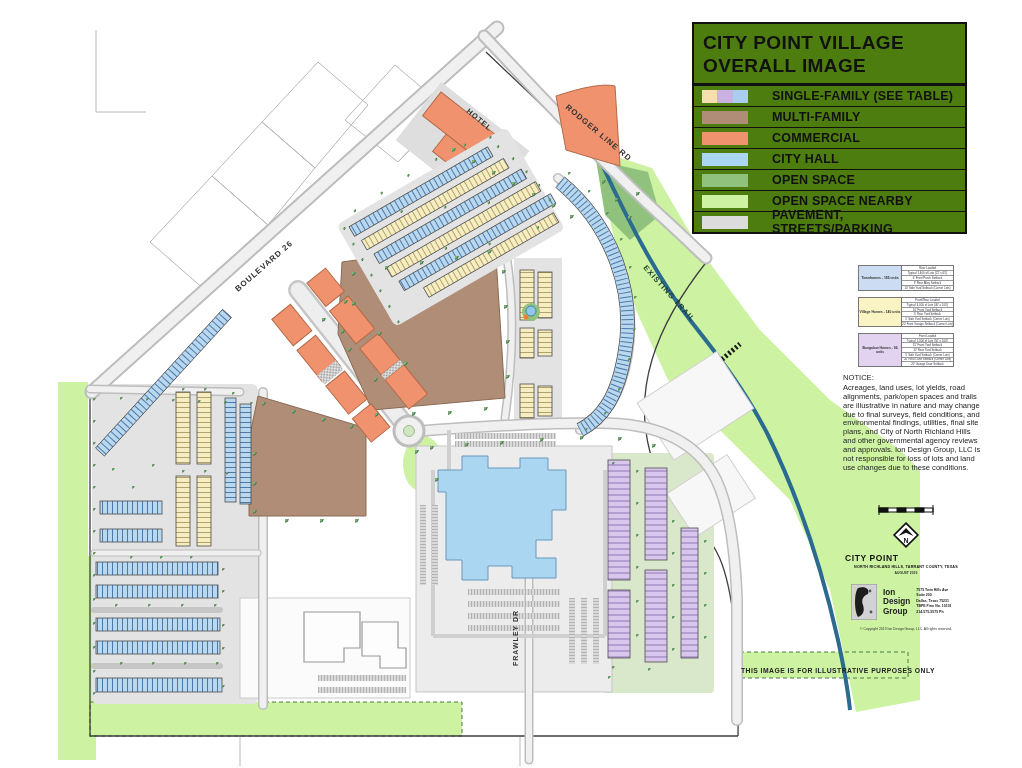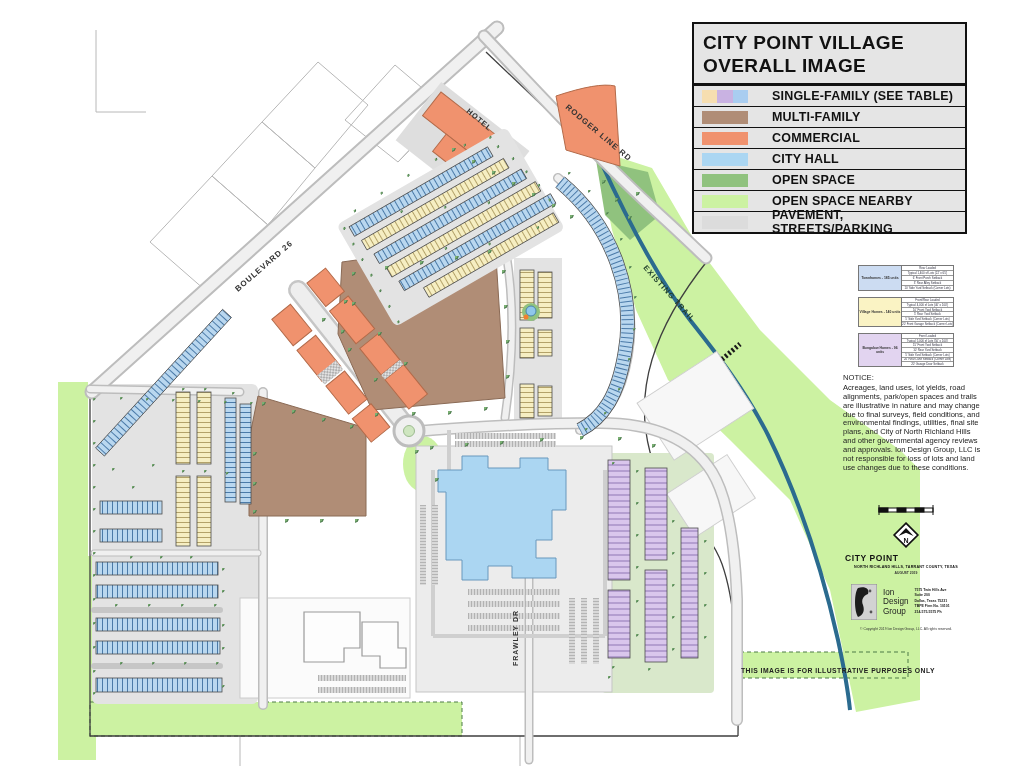--- a/index.html
+++ b/index.html
@@ -1,20 +1,20 @@
 <!DOCTYPE html>
 <html><head>
 <meta charset="utf-8">
 <style>
   html,body{margin:0;padding:0;background:#fff;}
   #stage{position:relative;width:1022px;height:768px;background:#ffffff;overflow:hidden;
          font-family:"Liberation Sans",sans-serif;}
   #map-svg{position:absolute;inset:0;}
   
-  #legend{position:absolute;left:692px;top:22px;width:271px;background:#e5e5e5;
+  #legend{position:absolute;left:692px;top:22px;width:271px;background:#4d7c0f;
           border:2px solid #111;}
   #legend .ltitle{padding:7px 9px 6px 9px;border-bottom:2px solid #111;
           font-size:19px;line-height:1.22;font-weight:bold;letter-spacing:.4px;color:#111;}
   .lrow{display:flex;align-items:center;height:20px;border-top:1.5px solid #111;padding-left:8px;}
   .lrow:first-of-type{border-top:none;}
   .sw{width:46px;height:13px;flex:0 0 46px;margin-right:24px;display:flex;}
   .sw i{flex:1;height:100%;}
   .sw-mf{background:#b08d76;}  .sw-com{background:#f0926e;}
   .sw-ch{background:#abd6f2;}  .sw-os{background:#90c27e;}
   .sw-osn{background:#ccf2a2;} .sw-pav{background:#dcdcdc;}
@@ -39,21 +39,21 @@
           font-weight:normal;color:#222;}
   #notice .nh{margin-bottom:1px;}
   
   #tblock{position:absolute;left:845px;top:505px;width:122px;color:#111;}
   #scalebar{display:block;margin:0 auto;}
   #northbox{display:block;margin:6px auto 4px auto;}
   .tb-proj{font-size:8.5px;font-weight:bold;text-align:left;letter-spacing:.6px;margin-top:3px;}
   .tb-loc{font-size:3.7px;font-weight:bold;text-align:center;margin-top:2px;letter-spacing:.2px;}
   .tb-date{font-size:3.4px;font-weight:bold;text-align:center;margin-top:2px;color:#333;}
   #firmrow{display:flex;align-items:flex-start;margin-top:9px;padding-left:6px;}
-  .firm-name{font-size:8.2px;font-weight:normal;line-height:1.15;margin:4px 6px 0 6px;color:#222;}
+  .firm-name{font-size:8.2px;font-weight:bold;line-height:1.15;margin:4px 6px 0 6px;color:#222;}
   .firm-addr{font-size:3.5px;font-weight:bold;line-height:1.55;margin-top:4px;color:#222;}
   .tb-copy{font-size:3.4px;text-align:center;margin-top:7px;color:#333;white-space:nowrap;}
   
   #disclaimer{position:absolute;left:741px;top:667px;font-size:6.8px;font-weight:bold;
               color:#222;letter-spacing:.45px;}
 </style>
 </head>
 <body>
 
 <div id="stage">

